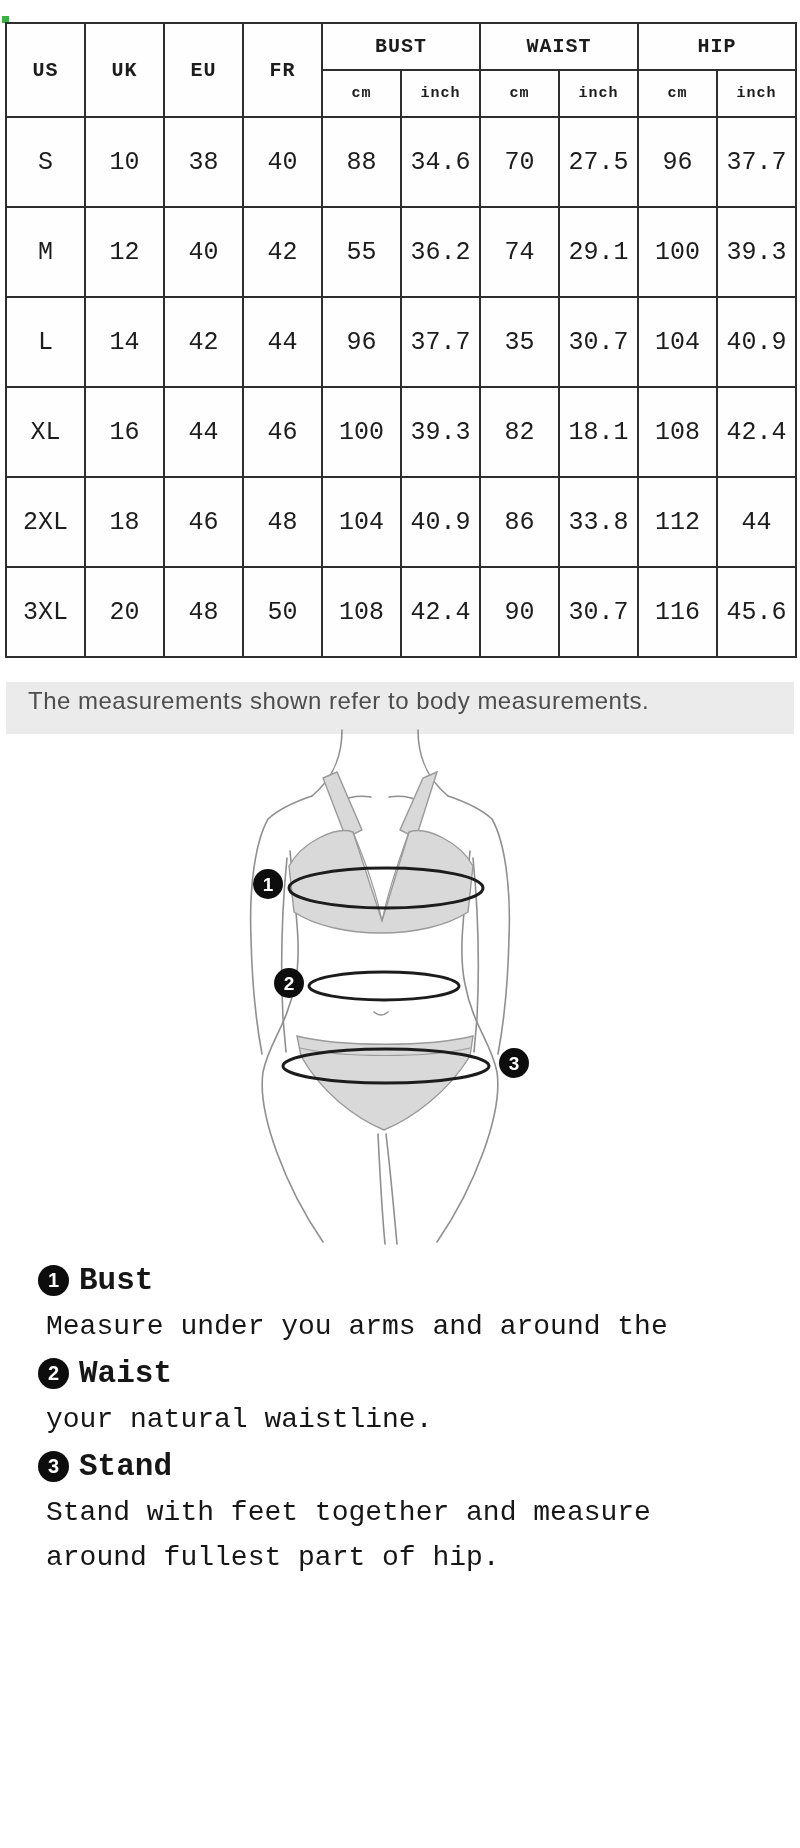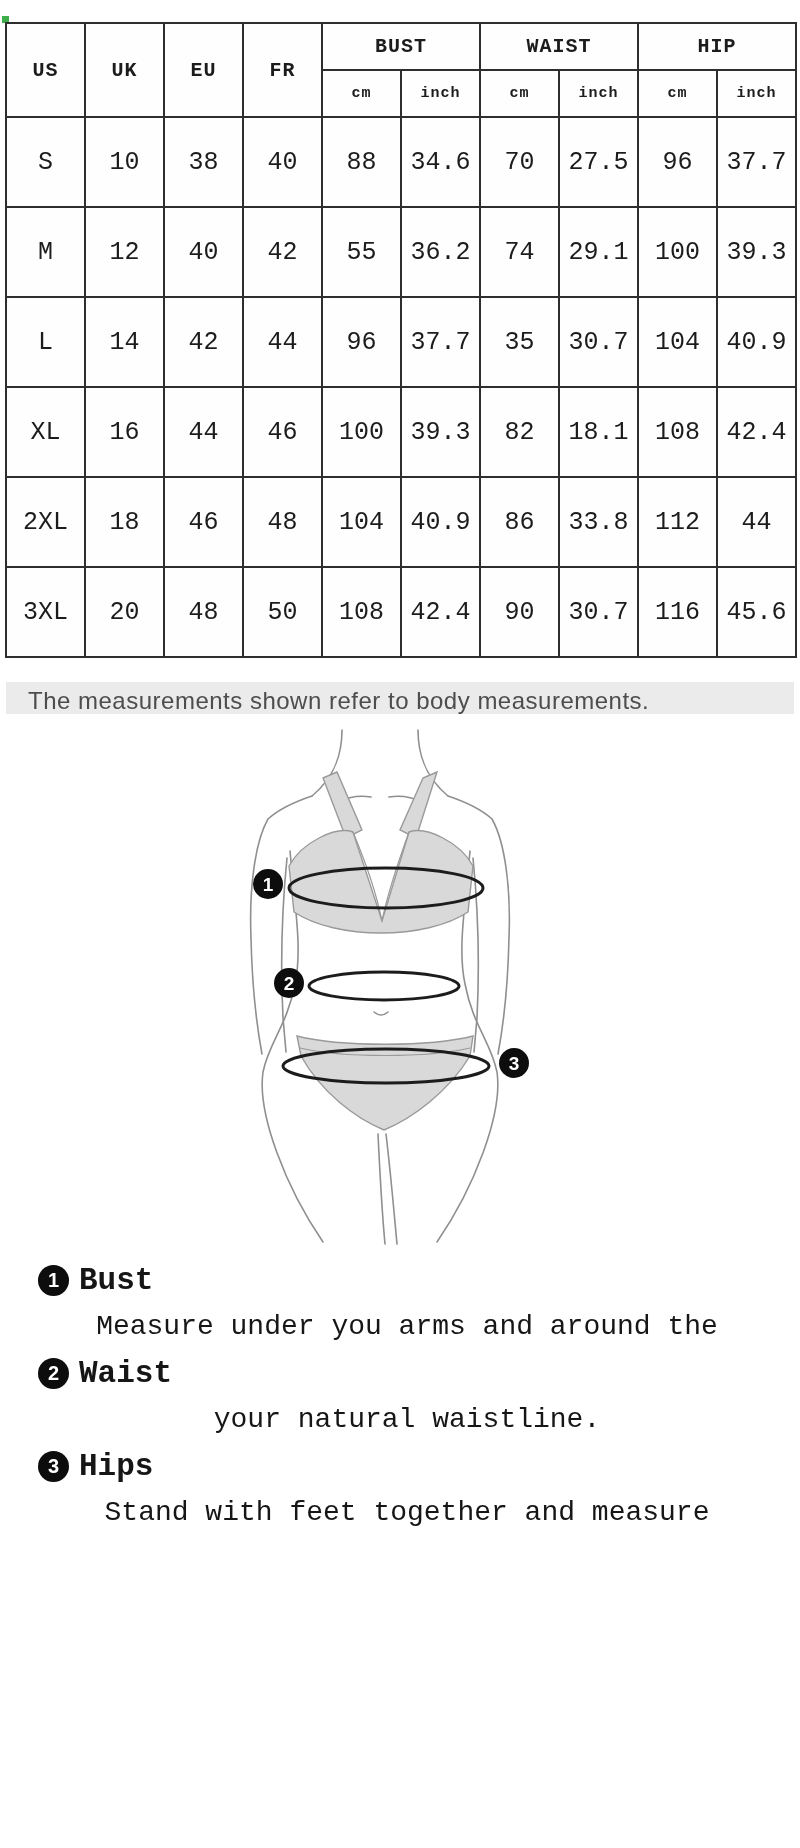--- a/index.html
+++ b/index.html
@@ -13,35 +13,35 @@
   table.size-chart{position:absolute;left:5px;top:22px;width:792px;border-collapse:collapse;
         table-layout:fixed;font-family:"Liberation Mono",monospace;color:#1c1c1c;}
   table.size-chart th,table.size-chart td{border:2px solid #2e2e2e;text-align:center;
         vertical-align:middle;padding:0;background:#fefefe;}
   table.size-chart th{font-size:20px;font-weight:bold;letter-spacing:1px;}
   tr.group-row th{height:45px;}
   tr.unit-row th{height:45px;font-size:15px;}
   tr.data-row td{height:88px;font-size:25px;font-weight:normal;letter-spacing:0px;}
 
   
-  .note-band{position:absolute;left:6px;top:682px;width:788px;height:32px;background:#ebebeb;
+  .note-band{position:absolute;left:6px;top:682px;width:788px;height:52px;background:#ebebeb;
         color:#4d4d4d;font-size:24px;line-height:38px;letter-spacing:0.5px;padding-left:22px;
         box-sizing:border-box;white-space:nowrap;}
 
   
   .diagram-wrap{position:absolute;left:190px;top:716px;width:380px;height:540px;}
 
   
   .instructions{position:absolute;left:38px;top:1256px;width:730px;
         font-family:"Liberation Mono",monospace;color:#161616;}
   .instr-heading{display:flex;align-items:center;height:48px;font-size:31px;font-weight:bold;}
   .num-badge{display:inline-flex;align-items:center;justify-content:center;width:31px;height:31px;
         border-radius:50%;background:#0d0d0d;color:#ffffff;font-size:20px;font-weight:bold;
         font-family:"Liberation Sans",sans-serif;margin-right:10px;flex:0 0 auto;}
-  .instr-line{font-size:28px;line-height:45px;white-space:nowrap;padding-left:8px;text-align:center;}
+  .instr-line{font-size:28px;line-height:45px;white-space:nowrap;padding-left:8px;}
 </style>
 </head>
 <body>
 
 <div id="page">
 
   <div class="green-dot"></div>
 
   <table class="size-chart">
     <tbody>
@@ -203,18 +203,19 @@
     <div class="instr-line">Measure under you arms and around the</div>
 
     <div class="instr-heading">
       <span class="num-badge">2</span>
       <span>Waist</span>
     </div>
     <div class="instr-line">your natural waistline.</div>
 
     <div class="instr-heading">
       <span class="num-badge">3</span>
-      <span>Hips</span>
+      <span>Stand</span>
     </div>
     <div class="instr-line">Stand with feet together and measure</div>
+    <div class="instr-line">around fullest part of hip.</div>
 
   </div>
 </div>
 
 </body></html>

